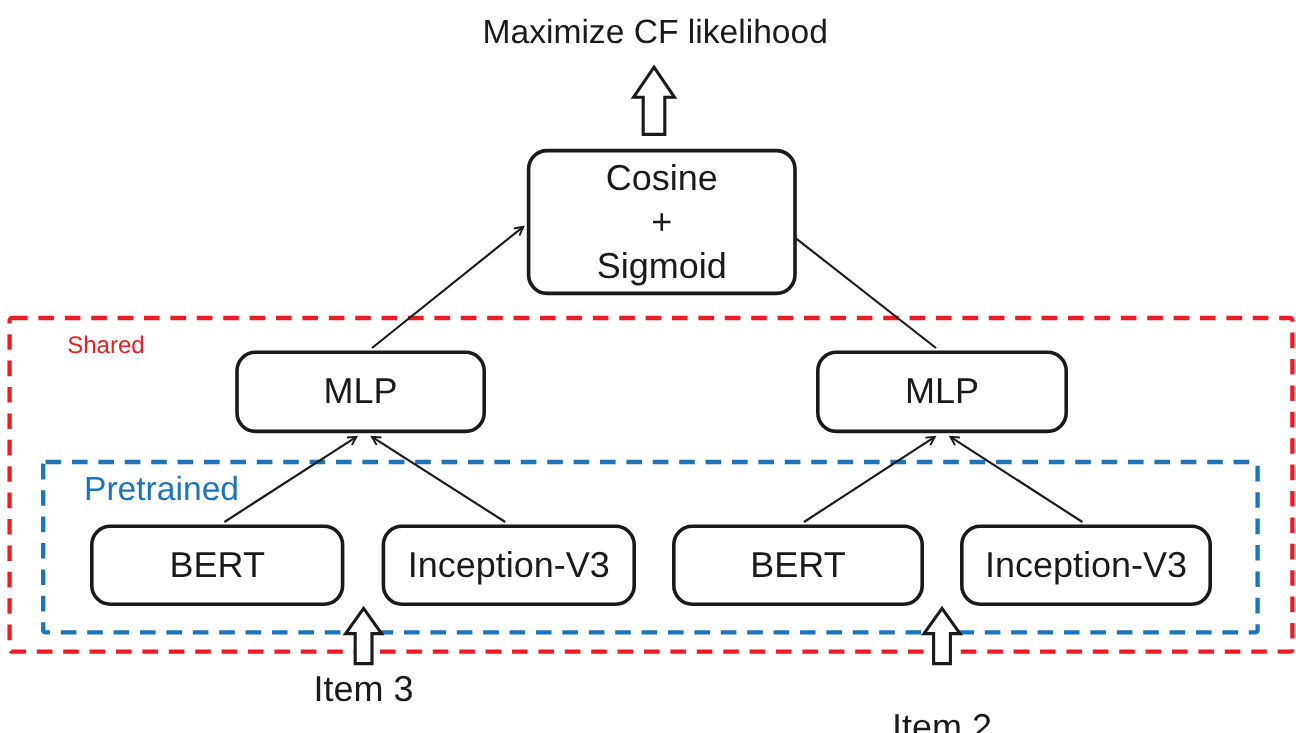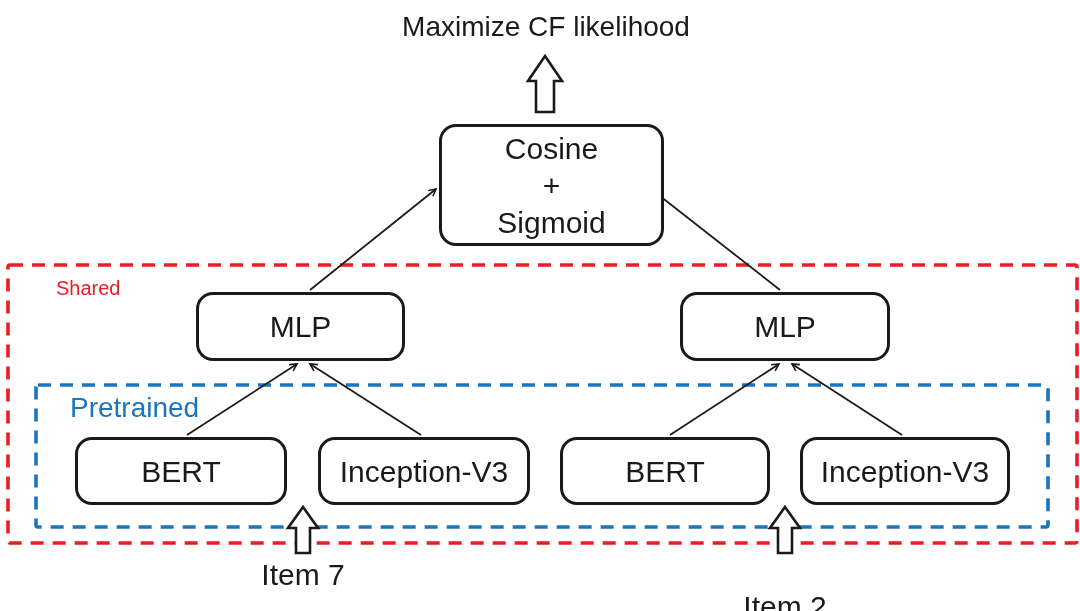--- a/index.html
+++ b/index.html
@@ -144,16 +144,16 @@
   <div class="node node-cosine">Cosine
 +
 Sigmoid</div>
   <div class="node node-mlp-l">MLP</div>
   <div class="node node-mlp-r">MLP</div>
   <div class="node node-bert-l">BERT</div>
   <div class="node node-inc-l">Inception-V3</div>
   <div class="node node-bert-r">BERT</div>
   <div class="node node-inc-r">Inception-V3</div>
 
-  <div class="label item-label item1-label">Item 7</div>
+  <div class="label item-label item1-label">Item 3</div>
   <div class="label item-label item2-label">Item 2</div>
 
 </div>
 
 </body></html>

